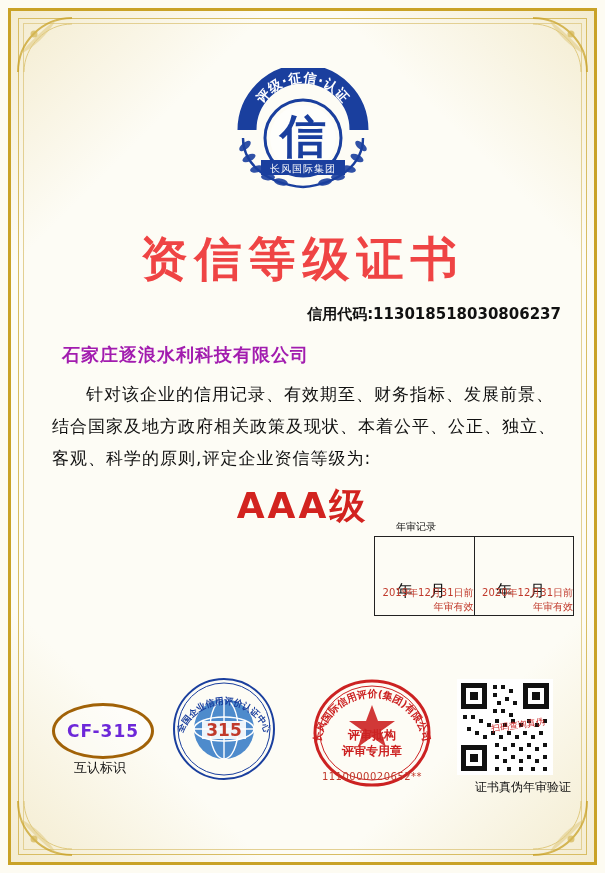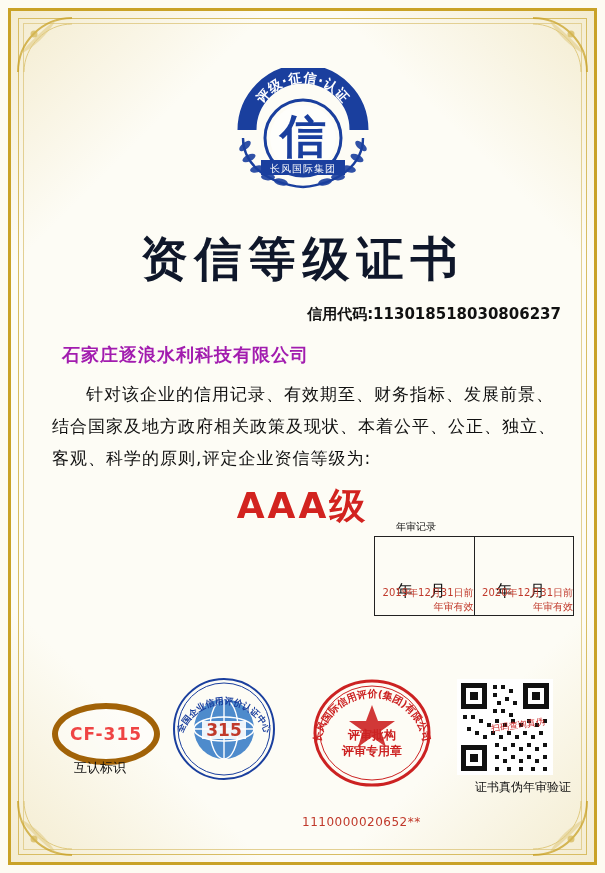--- a/index.html
+++ b/index.html
@@ -85,21 +85,21 @@
 
   
   .title {
     position: absolute;
     left: 0; right: 0;
     top: 198px;
     text-align: center;
     font-size: 47px;
     letter-spacing: 7px;
     font-weight: bold;
-    color: #0f172a;
+    color: #ef4444;
     font-family: "DejaVu Sans", "Liberation Sans", sans-serif;
   }
 
   .credit-code {
     position: absolute;
     right: 14px;
     top: 275px;
     font-size: 15px;
     font-weight: bold;
     color: #111;
@@ -206,23 +206,23 @@
     bottom: 28px;
     height: 140px;
   }
   .seal { position: absolute; }
 
   .cf315 {
     left: 22px;
     top: 28px;
     width: 96px;
     height: 50px;
-    border: 6px solid #a16207;
+    border: 3px solid #a16207;
     border-radius: 50%;
-    color: #ef4444;
+    color: #6d28d9;
     font-size: 17px;
     font-weight: bold;
     display: flex;
     align-items: center;
     justify-content: center;
     letter-spacing: 1px;
     font-family: "DejaVu Sans", "Liberation Sans", sans-serif;
     background: rgba(255,255,255,0.4);
   }
   .cf315-label {
@@ -268,29 +268,28 @@
     position: absolute;
     right: 30px;
     top: 44px;
     font-size: 9px;
     color: #cc2222;
     transform: rotate(-8deg);
     font-family: "DejaVu Sans", "Liberation Sans", sans-serif;
   }
   .seal-number {
     position: absolute;
-    left: 272px;
+    left: 286px;
     top: 96px;
     width: 112px;
     text-align: center;
-    font-size: 12px;
+    font-size: 10px;
     color: #c0392b;
     letter-spacing: 0.5px;
     font-family: "DejaVu Sans", "Liberation Sans", sans-serif;
-    margin-top: 44px;
   }
 </style>
 </head>
 <body>
 
 <div class="page">
 
   <div class="border-outer"></div>
   <div class="border-inner"></div>
   <div class="border-thin"></div>

